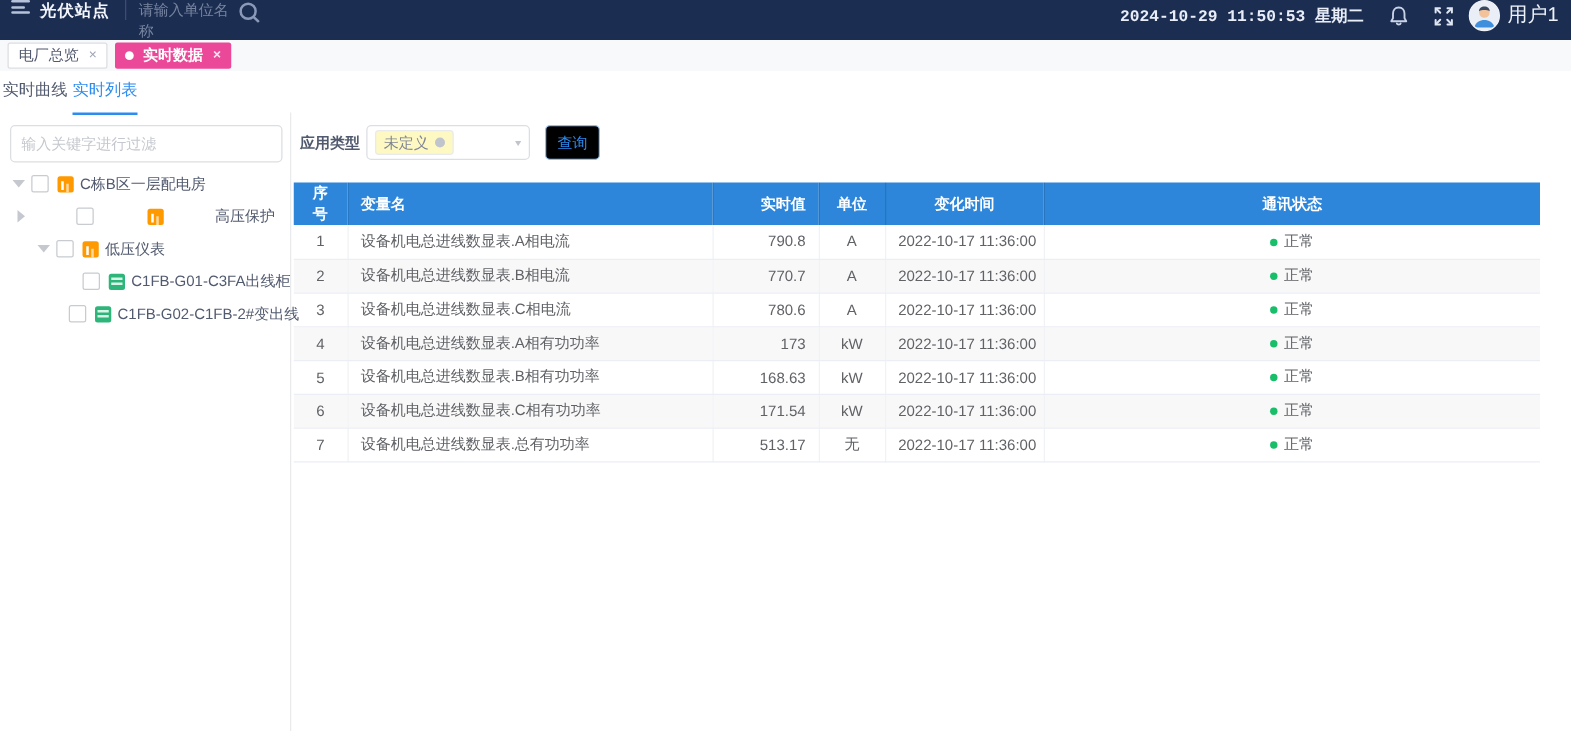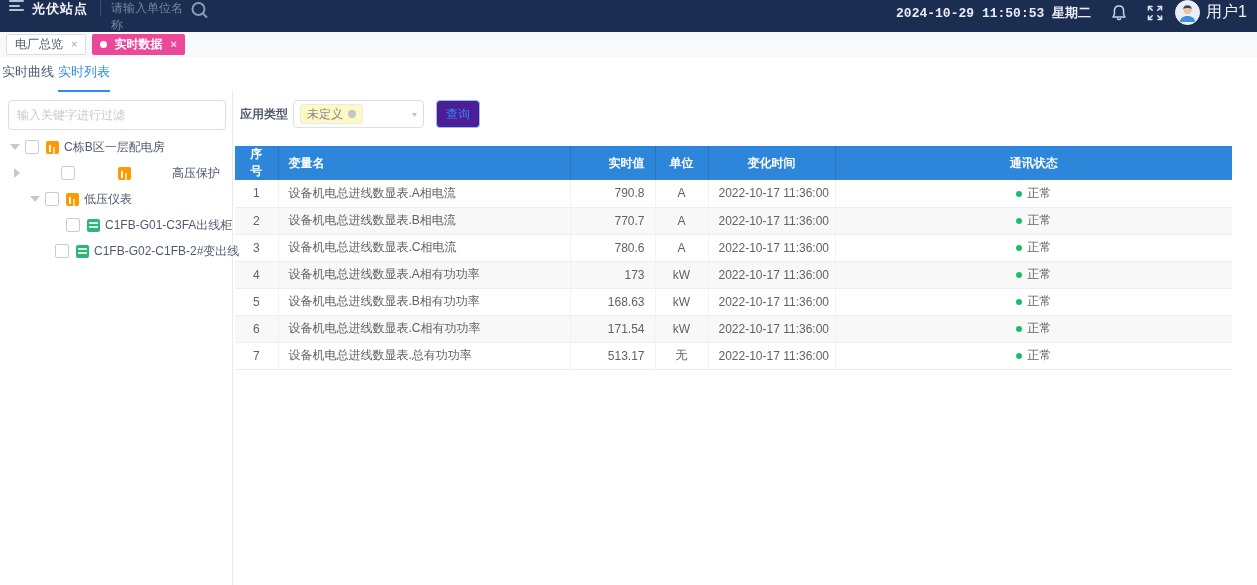--- a/index.html
+++ b/index.html
@@ -77,21 +77,21 @@
   .apptype-label { font-size:12px; font-weight:bold; color:#515a6e; }
   .apptype-select { width:131px; height:28px; border:1px solid #dcdee2; border-radius:4px;
     margin-left:5px; display:flex; align-items:center; padding:0 6px; background:#fff;
     cursor:pointer; }
   .apptype-chip { background:#fef9c3; border:1px solid #e8eaec; border-radius:3px; height:20px;
     display:flex; align-items:center; padding:0 6px; }
   .apptype-chip .txt { font-size:12px; color:#808695; }
   .chip-dot { width:8px; height:8px; border-radius:50%; background:#c0c4cc; margin-left:5px; }
   .select-arrow { margin-left:auto; color:#c0c4cc; font-size:10px; transform:scaleY(.8); }
   .query-btn { margin-left:12px; width:44px; height:28px; border:1px solid #8cc1f5;
-    background:#4c1d95; color:#2d8cf0; font-size:12px; border-radius:4px; cursor:pointer;
+    background:#000000; color:#2d8cf0; font-size:12px; border-radius:4px; cursor:pointer;
     font-family:inherit; }
 
   
   .data-table { position:absolute; left:2px; top:56px; border-collapse:collapse;
     table-layout:fixed; width:997px; font-size:12px; }
   .data-table th { background:#2d86d9; color:#fff; font-weight:bold; height:25px;
     border-right:1px solid rgba(0,0,0,.12); padding:0 10px; }
   .data-table th:last-child { border-right:none; }
   .data-table td { height:27px; color:#606266; border-bottom:1px solid #ebeef5;
     border-right:1px solid #f0f2f5; padding:0 10px; white-space:nowrap; overflow:hidden; }

